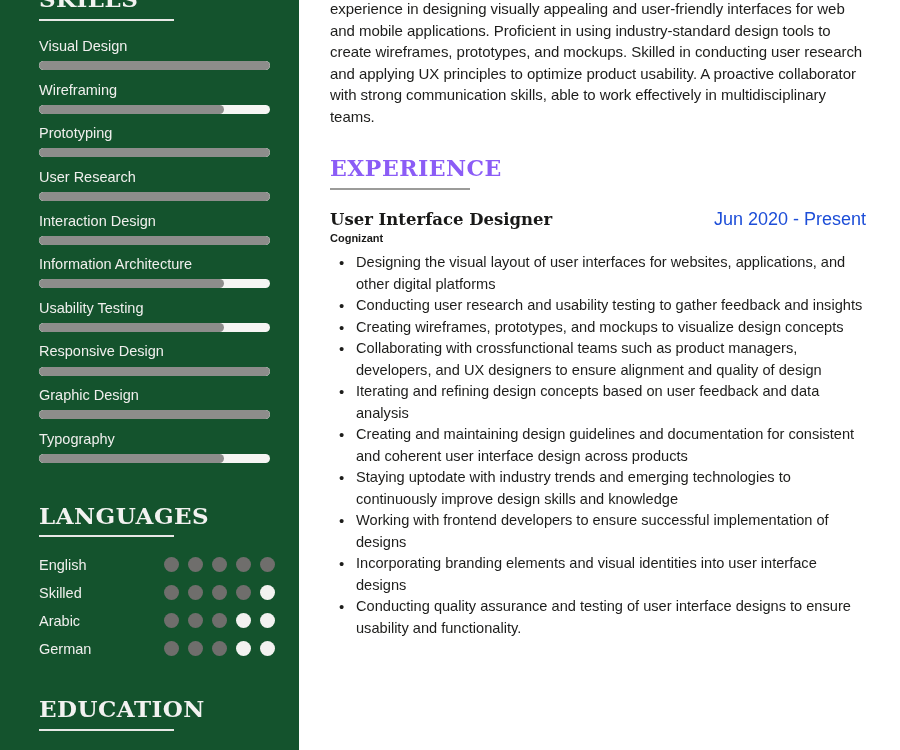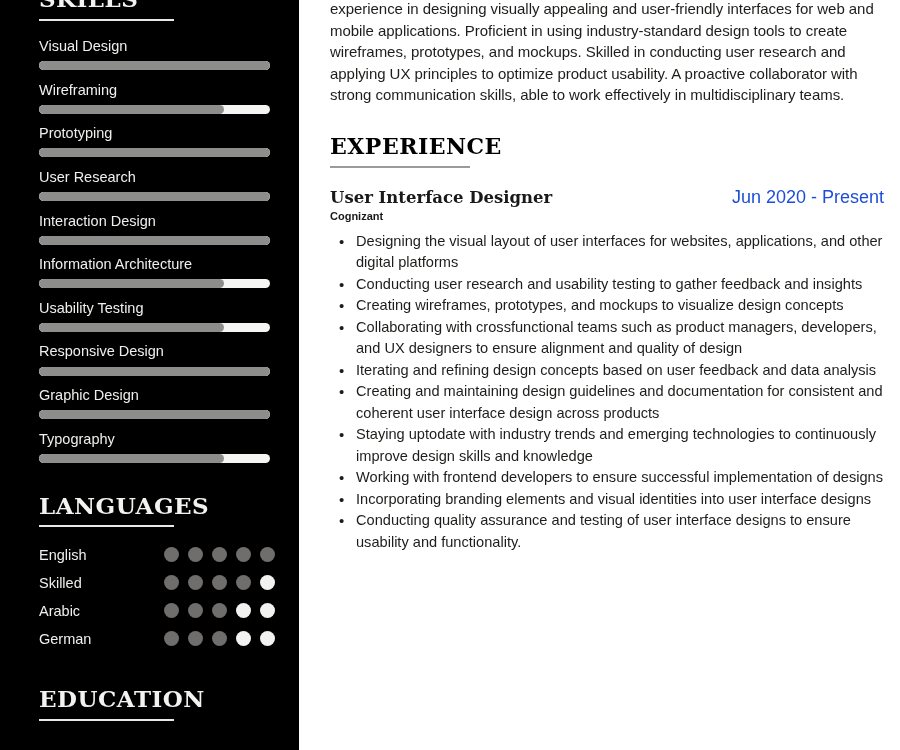--- a/index.html
+++ b/index.html
@@ -20,21 +20,21 @@
     width: 900px;
     height: 750px;
     display: flex;
     background: #ffffff;
   }
 
   
   .sidebar {
     width: 299px;
     min-width: 299px;
-    background: #000000;
+    background: #14532d;
     padding: 0 36px 0 39px;
     position: relative;
     overflow: hidden;
   }
 
   .side-section-title {
     font-family: "DejaVu Serif", "Liberation Serif", serif;
     font-weight: 700;
     font-size: 23px;
     letter-spacing: 0.5px;
@@ -84,21 +84,21 @@
 
   .skill-fill {
     position: absolute;
     left: 0; top: 0; bottom: 0;
     background: #8d8d8b;
     border-radius: 5px;
   }
 
   
   .lang-block {
-    margin-top: 31px;
+    margin-top: 41px;
   }
   .lang-block .side-rule {
     width: 135px;
   }
 
   .lang-list {
     margin-top: 14px;
   }
 
   .lang-row {
@@ -133,39 +133,39 @@
     margin-top: 34px;
   }
   .edu-block .side-rule {
     width: 135px;
     margin-top: 9px;
   }
 
   
   .main {
     flex: 1;
-    padding: 0 16px 0 31px;
+    padding: 0 34px 0 31px;
     overflow: hidden;
     background: #ffffff;
   }
 
   .summary {
     font-size: 15px;
     line-height: 21.6px;
     color: #1d1d1b;
     margin-top: -2px;
     letter-spacing: -0.05px;
   }
 
   .main-section-title {
     font-family: "DejaVu Serif", "Liberation Serif", serif;
     font-weight: 700;
     font-size: 22px;
     letter-spacing: 0.5px;
-    color: #000000;
+    color: #8b5cf6;
     line-height: 1;
     margin-top: 29px;
   }
 
   .main-rule {
     height: 2px;
     background: #9b9b99;
     width: 140px;
     margin-top: 9px;
   }

